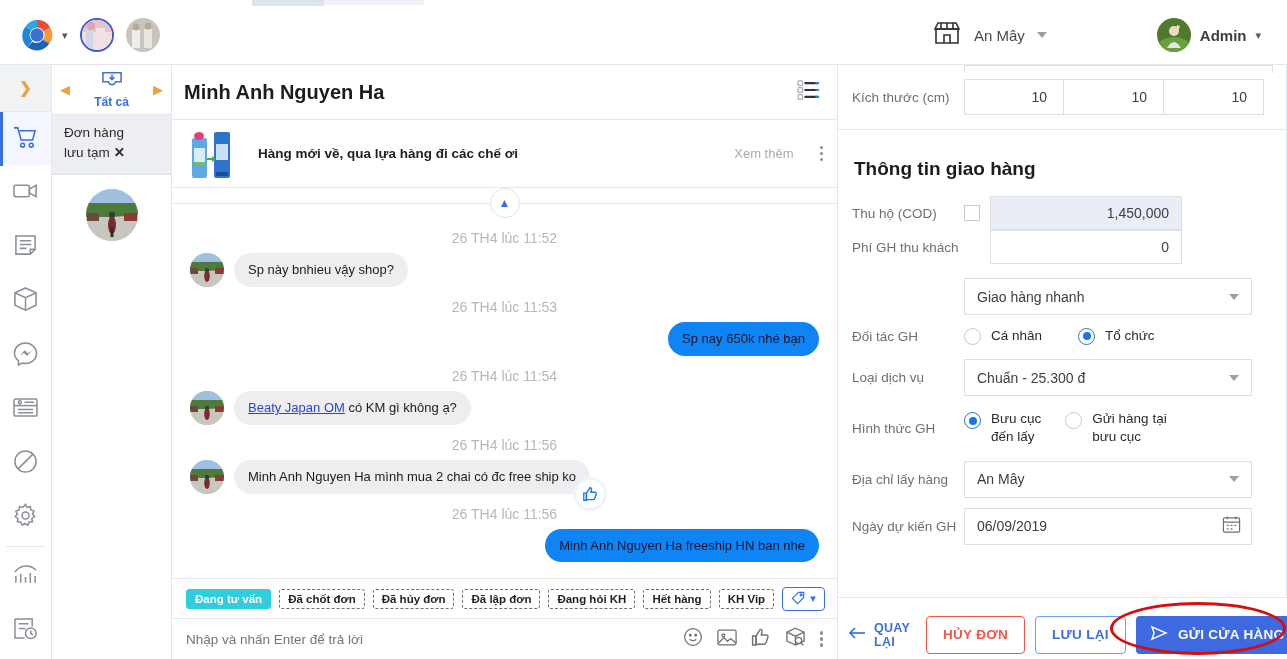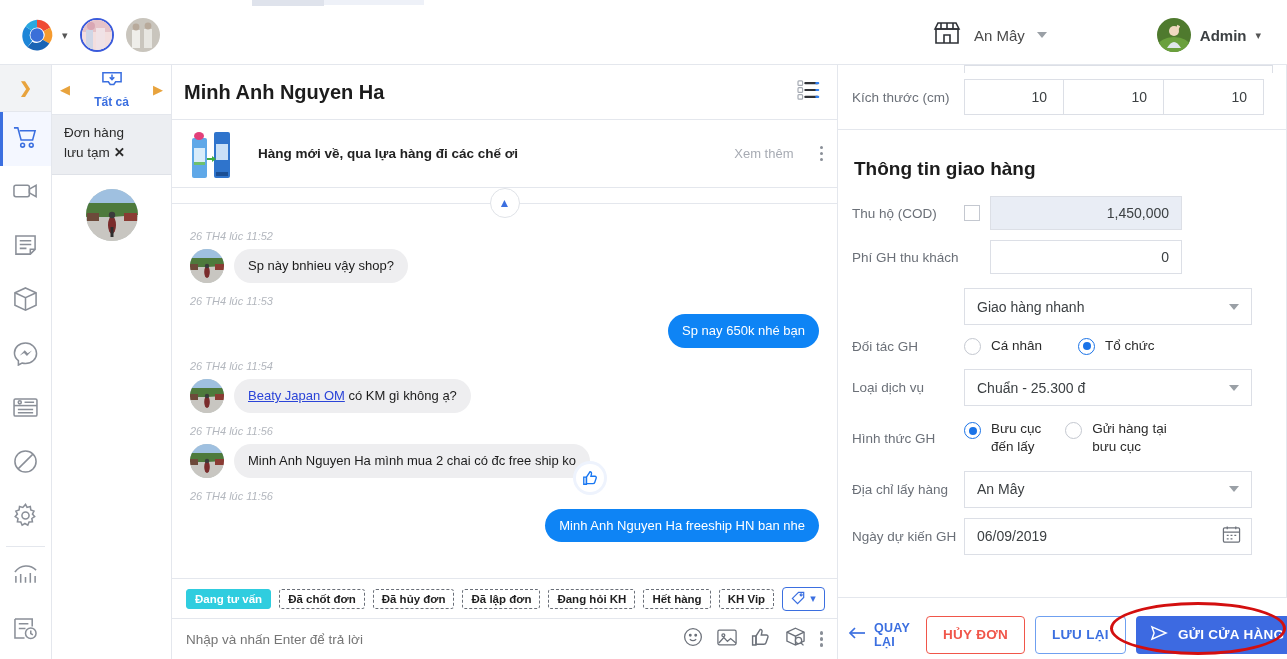--- a/index.html
+++ b/index.html
@@ -123,30 +123,30 @@
   .collapse-line:before {
     content: ""; position: absolute; left: -18px; right: -18px; top: 15px;
     height: 1px; background: #e4e7ed;
   }
   .collapse-btn {
     position: absolute; left: 50%; top: 0; transform: translateX(-50%);
     width: 30px; height: 30px; border-radius: 50%; background: #fff;
     border: 1px solid #e0e3e8; display: flex; align-items: center; justify-content: center;
     color: #3b6fe0; font-size: 12px;
   }
-  .ts { text-align: left; font-size: 11px; color: #b3b7be; margin: 12px 0 7px; font-style: italic; }
+  .ts { text-align: center; font-size: 14px; color: #b3b7be; margin: 12px 0 7px; }
   .row { display: flex; align-items: flex-end; gap: 10px; margin-bottom: 2px; }
   .row.out { justify-content: flex-end; }
   .m-avatar { width: 34px; height: 34px; border-radius: 50%; overflow: hidden; flex: none; }
   .bubble {
     border-radius: 18px; padding: 8px 14px; font-size: 13px; line-height: 1.35;
     max-width: 420px; position: relative;
   }
   .bubble.in { background: #eeeef0; color: #1c1c1c; }
-  .bubble.out { background: #0e84f5; color: #ffffff; }
+  .bubble.out { background: #0e84f5; color: #0f172a; }
   .bubble a { color: #2b44d8; text-decoration: underline; }
   .reaction {
     position: absolute; right: -14px; bottom: -14px;
     width: 28px; height: 28px; border-radius: 50%;
     background: #ffffff; box-shadow: 0 0 0 3px #eef3fd;
     display: flex; align-items: center; justify-content: center; color: #1877f2;
   }
 
   .tags {
     border-top: 1px solid #e4e7ed; height: 40px; display: flex;
@@ -172,21 +172,21 @@
     font-family: "Liberation Sans", sans-serif; background: transparent;
   }
   .compose-icons { display: flex; align-items: center; gap: 14px; color: #6c717a; }
 
   
   .rightp {
     position: absolute; top: 65px; left: 838px; width: 449px; height: 594px;
     background: #ffffff; display: flex; flex-direction: column;
   }
   .rp-scroll { flex: 1; overflow: hidden; padding: 0 14px; position: relative; }
-  .field-row { display: flex; align-items: center; margin-bottom: 10px; }
+  .field-row { display: flex; align-items: center; }
   .f-label { width: 112px; font-size: 13.5px; color: #6b7078; flex: none; }
   .partial-input {
     height: 8px; border: 1px solid #dcdfe6; border-bottom: none;
     margin-left: 112px; margin-right: 0; margin-top: 0;
   }
   .dim-row { display: flex; margin-left: 0; }
   .dim-box {
     width: 100px; height: 36px; border: 1px solid #dcdfe6; border-left: none;
     display: flex; align-items: center; justify-content: flex-end;
     padding-right: 16px; font-size: 14px; color: #3c4043;

